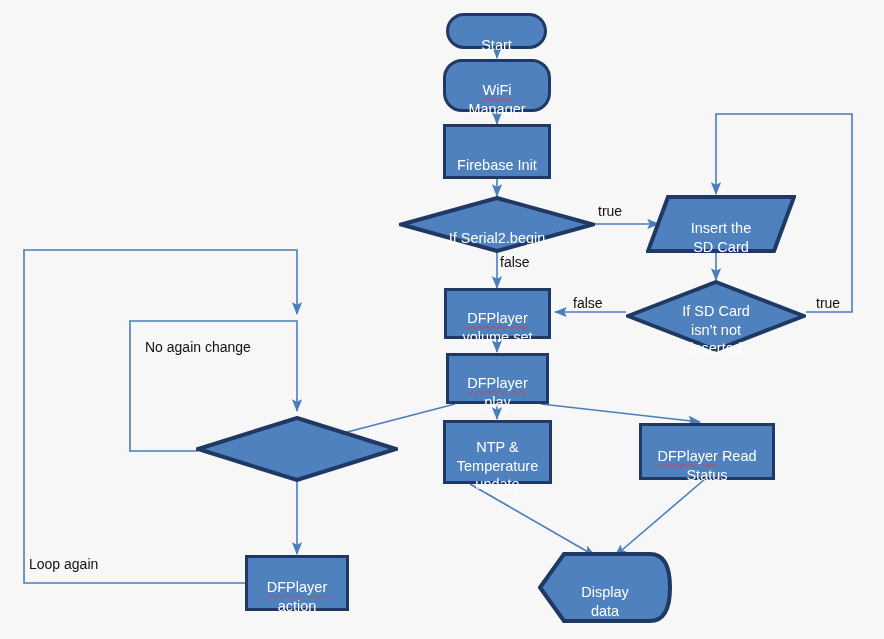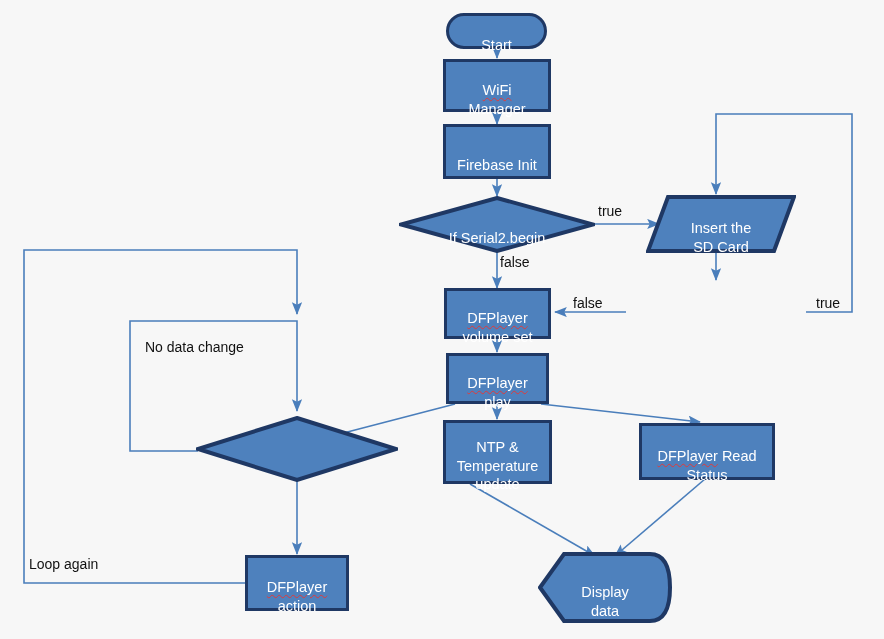--- a/index.html
+++ b/index.html
@@ -122,21 +122,21 @@
       <path d="M198,451 L130,451 L130,321 L297,321 L297,411"></path>
 
       <path d="M246,583 L24,583 L24,250 L297,250 L297,314"></path>
     </g>
   </svg>
 
   <div class="node n-round" style="left:446px; top:13px; width:101px; height:36px;">
     <span class="lbl">Start</span>
   </div>
 
-  <div class="node n-rect" style="left:443px; top:59px; width:108px; height:53px;">
+  <div class="node n-rect" style="left:443px; top:59px; width:108px; height:53px;border-radius:19px;">
     <span class="lbl"><span class="spell">WiFi</span><br>Manager</span>
   </div>
 
   <div class="node n-rect" style="left:443px; top:124px; width:108px; height:55px;">
     <span class="lbl">Firebase Init</span>
   </div>
 
   <div class="node n-diamond" style="left:399px; top:196px; width:196px; height:57px;">
     <svg class="shape" viewBox="0 0 196 57" preserveAspectRatio="none">
       <polygon points="98,2 194,28.5 98,55 2,28.5" fill="#4E81BD" stroke="#1F3864" stroke-width="4"></polygon>
@@ -145,20 +145,28 @@
   </div>
 
   <div class="node n-para" style="left:646px; top:195px; width:150px; height:58px;">
     <svg class="shape" viewBox="0 0 150 58" preserveAspectRatio="none">
       <polygon points="22,2 148,2 128,56 2,56" fill="#4E81BD" stroke="#1F3864" stroke-width="4"></polygon>
     </svg>
     <span class="lbl">Insert the
 SD Card</span>
   </div>
 
+  <div class="node n-diamond" style="left:626px; top:280px; width:180px; height:72px;">
+    <svg class="shape" viewBox="0 0 180 72" preserveAspectRatio="none">
+      <polygon points="90,2 178,36 90,70 2,36" fill="#4E81BD" stroke="#1F3864" stroke-width="4"></polygon>
+    </svg>
+    <span class="lbl">If SD Card
+isn’t not
+inserted</span>
+  </div>
 
   <div class="node n-rect" style="left:444px; top:288px; width:107px; height:51px;">
     <span class="lbl"><span class="spell">DFPlayer</span><br><span>volume set</span></span>
   </div>
 
   <div class="node n-rect" style="left:446px; top:353px; width:103px; height:51px;">
     <span class="lbl"><span class="spell">DFPlayer</span><br><span>play</span></span>
   </div>
 
   <div class="node n-diamond" style="left:196px; top:416px; width:202px; height:66px;">
@@ -186,16 +194,16 @@
   </div>
 
   <div class="node n-rect" style="left:245px; top:555px; width:104px; height:56px;">
     <span class="lbl"><span class="spell">DFPlayer</span><br><span>action</span></span>
   </div>
 
   <div class="edge-label" style="left:598px; top:203px;">true</div>
   <div class="edge-label" style="left:500px; top:254px;">false</div>
   <div class="edge-label" style="left:573px; top:295px;">false</div>
   <div class="edge-label" style="left:816px; top:295px;">true</div>
-  <div class="edge-label" style="left:145px; top:339px;">No data change</div>
+  <div class="edge-label" style="left:145px; top:339px;">No again change</div>
   <div class="edge-label" style="left:29px; top:556px;">Loop again</div>
 
 </div>
 
 </body></html>

